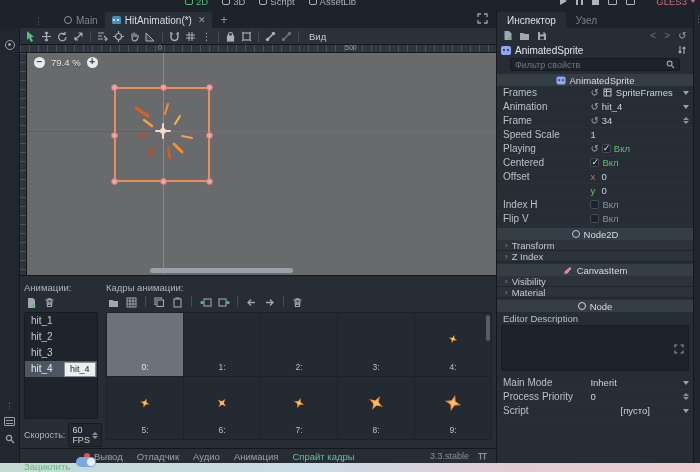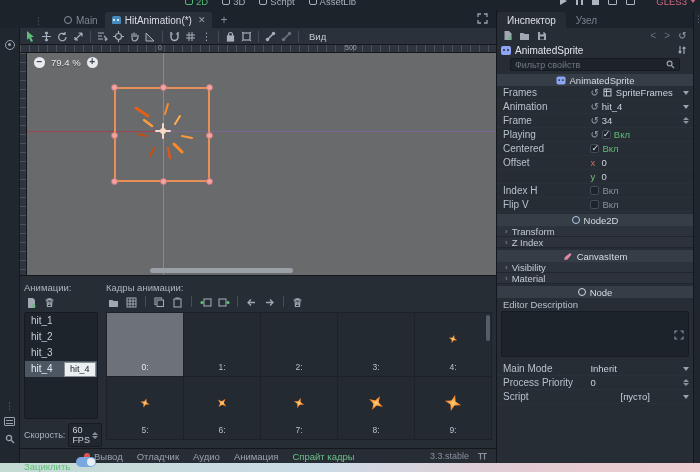--- a/index.html
+++ b/index.html
@@ -627,20 +627,26 @@
         <span class="pval">
           <span class="rev">↺</span>
           <span class="pv-text">34</span>
           <span class="spin">
               <i class="up"></i>
               <i class="dn"></i>
             </span>
         </span>
       </div>
       <div class="prow">
+        <span class="plabel">Speed Scale</span>
+        <span class="pval">
+            <span class="pv-text">1</span>
+          </span>
+      </div>
+      <div class="prow">
         <span class="plabel">Playing</span>
         <span class="pval">
           <span class="rev">↺</span>
           <span class="cb on"></span>
           <span class="on-green">Вкл</span>
         </span>
       </div>
       <div class="prow">
         <span class="plabel">Centered</span>
         <span class="pval">

